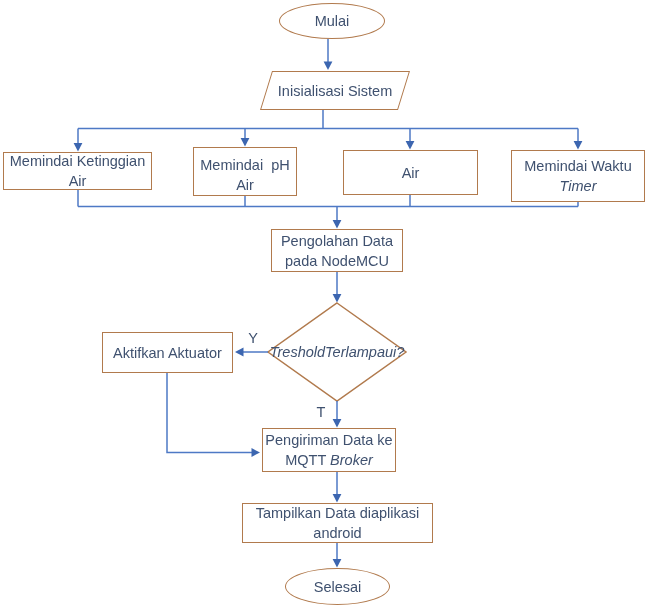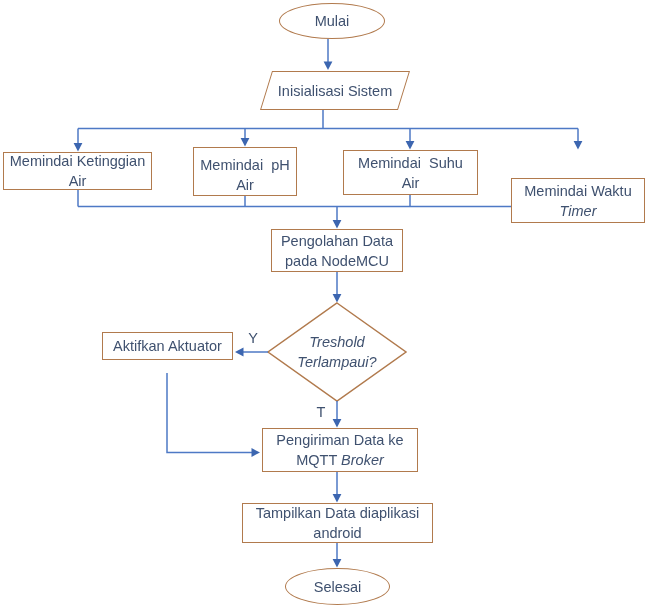--- a/index.html
+++ b/index.html
@@ -30,29 +30,29 @@
   .oval{border-radius:50%;}
   .line{white-space:pre-wrap;}
   .italic{font-style:italic;}
   
   #start{left:279px;top:3px;width:106px;height:36px;}
   #init{left:266px;top:71px;width:138px;height:39px;transform:skewX(-17.1deg);}
   #init .unskew{transform:skewX(17.1deg);}
   #scan-level{left:3px;top:152px;width:149px;height:38px;}
   #scan-ph{left:193px;top:147px;width:104px;height:49px;justify-content:flex-end;}
   #scan-temp{left:343px;top:150px;width:135px;height:45px;}
-  #scan-timer{left:511px;top:150px;width:134px;height:45px;margin-top:28px;}
+  #scan-timer{left:511px;top:150px;width:134px;height:52px;}
   #process{left:271px;top:229px;width:132px;height:43px;}
   #decision-text{
     position:absolute;z-index:1;left:272px;top:330px;width:130px;height:44px;
-    display:flex;flex-direction:column;align-items:center;justify-content:center;
+    display:flex;flex-direction:row;align-items:center;justify-content:center;
     text-align:center;font-style:italic;
   }
-  #actuator{left:102px;top:332px;width:131px;height:28px;}
-  #send{left:262px;top:428px;width:156px;height:44px;}
+  #actuator{left:102px;top:332px;width:131px;height:41px;}
+  #send{left:262px;top:428px;width:134px;height:44px;}
   #display{left:242px;top:503px;width:191px;height:40px;}
   #end{left:285px;top:568px;width:105px;height:37px;}
   .edge-label{position:absolute;z-index:2;width:18px;text-align:center;}
   #label-yes{left:244px;top:328px;}
   #label-true{left:312px;top:402px;}
 </style>
 </head>
 <body>
 
 <div id="canvas">
@@ -115,21 +115,20 @@
     <span class="line">Memindai Ketinggian</span>
     <span class="line">Air</span>
   </div>
 
   <div id="scan-ph" class="shape">
     <span class="line">Memindai  pH</span>
     <span class="line">Air</span>
   </div>
 
   <div id="scan-temp" class="shape">
-    <span class="line">Memindai  Suhu</span>
     <span class="line">Air</span>
   </div>
 
   <div id="scan-timer" class="shape">
     <span class="line">Memindai Waktu</span>
     <span class="line italic">Timer</span>
   </div>
 
   <div id="process" class="shape">
     <span class="line">Pengolahan Data</span>

